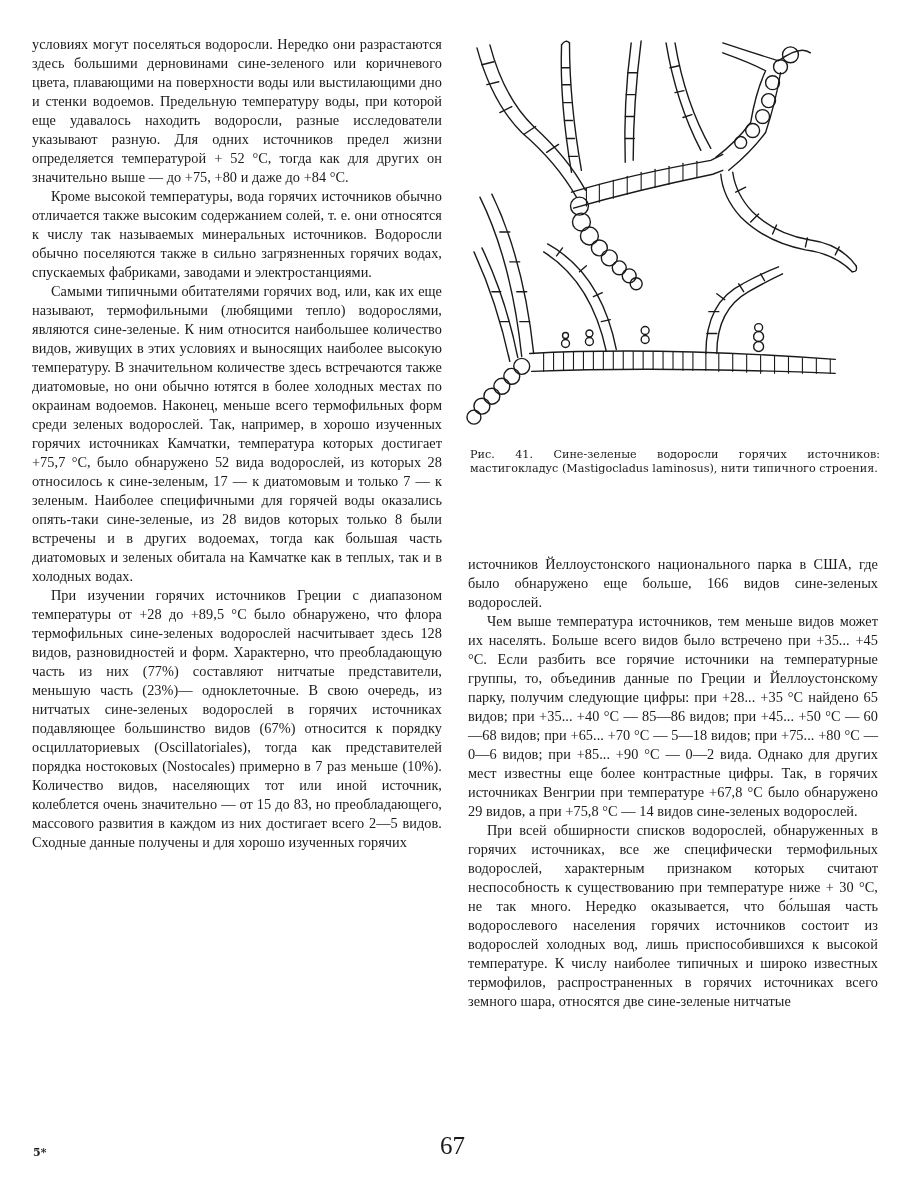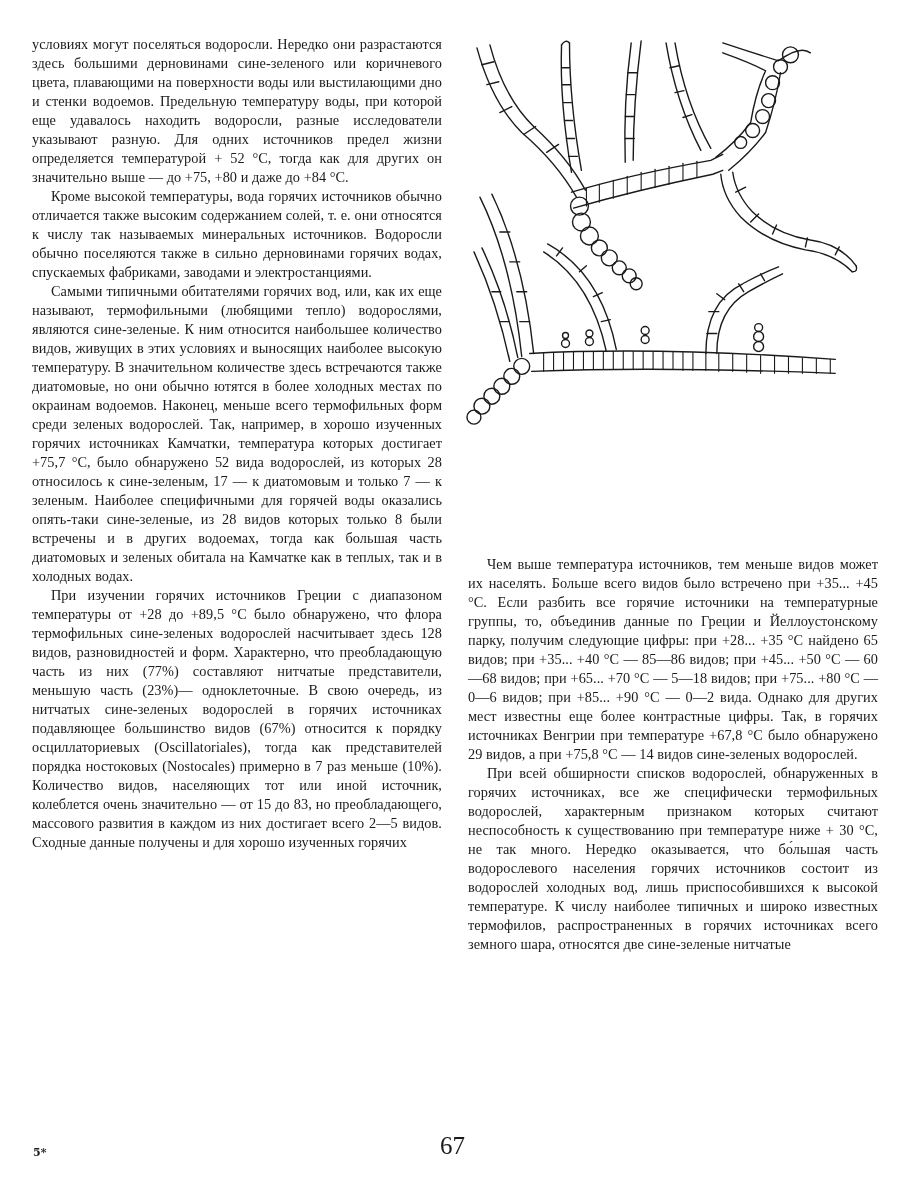--- a/index.html
+++ b/index.html
@@ -16,21 +16,21 @@
   .footer-sig { position: absolute; left: 33px; top: 1146px; font-family: "DejaVu Serif", serif; font-size: 11px; font-weight: bold; }
   .page-number { position: absolute; left: 440px; top: 1132px; font-family: "Liberation Serif", serif; font-size: 25px; text-align: center; }
 </style>
 </head>
 <body>
 
 <div class="page">
 
   <div class="col" id="left">
     <p class="cont">условиях могут поселяться водоросли. Нередко они разрастаются здесь большими дерновинами сине-зеленого или коричневого цвета, плавающими на поверхности воды или выстилающими дно и стенки водоемов. Предельную температуру воды, при которой еще удавалось находить водоросли, разные исследователи указывают разную. Для одних источников предел жизни определяется температурой + 52 °С, тогда как для других он значительно выше — до +75, +80 и даже до +84 °С.</p>
-    <p>Кроме высокой температуры, вода горячих источников обычно отличается также высоким содержанием солей, т. е. они относятся к числу так называемых минеральных источников. Водоросли обычно поселяются также в сильно дерновинами горячих водах, спускаемых фабриками, заводами и электростанциями.</p>
+    <p>Кроме высокой температуры, вода горячих источников обычно отличается также высоким содержанием солей, т. е. они относятся к числу так называемых минеральных источников. Водоросли обычно поселяются также в сильно загрязненных горячих водах, спускаемых фабриками, заводами и электростанциями.</p>
     <p>Самыми типичными обитателями горячих вод, или, как их еще называют, термофильными (любящими тепло) водорослями, являются сине-зеленые. К ним относится наибольшее количество видов, живущих в этих условиях и выносящих наиболее высокую температуру. В значительном количестве здесь встречаются также диатомовые, но они обычно ютятся в более холодных местах по окраинам водоемов. Наконец, меньше всего термофильных форм среди зеленых водорослей. Так, например, в хорошо изученных горячих источниках Камчатки, температура которых достигает +75,7 °С, было обнаружено 52 вида водорослей, из которых 28 относилось к сине-зеленым, 17 — к диатомовым и только 7 — к зеленым. Наиболее специфичными для горячей воды оказались опять-таки сине-зеленые, из 28 видов которых только 8 были встречены и в других водоемах, тогда как большая часть диатомовых и зеленых обитала на Камчатке как в теплых, так и в холодных водах.</p>
     <p>При изучении горячих источников Греции с диапазоном температуры от +28 до +89,5 °С было обнаружено, что флора термофильных сине-зеленых водорослей насчитывает здесь 128 видов, разновидностей и форм. Характерно, что преобладающую часть из них (77%) составляют нитчатые представители, меньшую часть (23%)— одноклеточные. В свою очередь, из нитчатых сине-зеленых водорослей в горячих источниках подавляющее большинство видов (67%) относится к порядку осциллаториевых (Oscillatoriales), тогда как представителей порядка ностоковых (Nostocales) примерно в 7 раз меньше (10%). Количество видов, населяющих тот или иной источник, колеблется очень значительно — от 15 до 83, но преобладающего, массового развития в каждом из них достигает всего 2—5 видов. Сходные данные получены и для хорошо изученных горячих</p>
   </div>
 
   <div class="figure">
     <svg viewBox="0 0 430 420" xmlns="http://www.w3.org/2000/svg" fill="none" stroke="#1a1a1a" stroke-width="1.4" stroke-linecap="round">
 
       <g>
         <path d="M110 170 Q170 152 250 138 L262 132"></path>
         <path d="M112 186 Q175 168 252 152 L262 148"></path>
@@ -190,21 +190,23 @@
           <path d="M256 332 Q256 288 288 270 Q305 260 322 252"></path>
         <path d="M246 312 h10"></path>
           <path d="M248 290 h10"></path>
           <path d="M256 272 l8 6"></path>
           <path d="M278 262 l5 8"></path>
           <path d="M300 252 l4 7"></path>
       </g>
     </svg>
   </div>
 
+  <div class="caption">Рис. 41. Сине-зеленые водоросли горячих источников: мастигокладус (Mastigocladus laminosus), нити типичного строения.</div>
 
   <div class="col" id="right-text">
+    <p class="cont">источников Йеллоустонского национального парка в США, где было обнаружено еще больше, 166 видов сине-зеленых водорослей.</p>
     <p>Чем выше температура источников, тем меньше видов может их населять. Больше всего видов было встречено при +35... +45 °С. Если разбить все горячие источники на температурные группы, то, объединив данные по Греции и Йеллоустонскому парку, получим следующие цифры: при +28... +35 °С найдено 65 видов; при +35... +40 °С — 85—86 видов; при +45... +50 °С — 60—68 видов; при +65... +70 °С — 5—18 видов; при +75... +80 °С — 0—6 видов; при +85... +90 °С — 0—2 вида. Однако для других мест известны еще более контрастные цифры. Так, в горячих источниках Венгрии при температуре +67,8 °С было обнаружено 29 видов, а при +75,8 °С — 14 видов сине-зеленых водорослей.</p>
     <p>При всей обширности списков водорослей, обнаруженных в горячих источниках, все же специфически термофильных водорослей, характерным признаком которых считают неспособность к существованию при температуре ниже + 30 °С, не так много. Нередко оказывается, что бо́льшая часть водорослевого населения горячих источников состоит из водорослей холодных вод, лишь приспособившихся к высокой температуре. К числу наиболее типичных и широко известных термофилов, распространенных в горячих источниках всего земного шара, относятся две сине-зеленые нитчатые</p>
   </div>
 
   <div class="footer-sig">5*</div>
   <div class="page-number">67</div>
 </div>
 
 </body></html>

